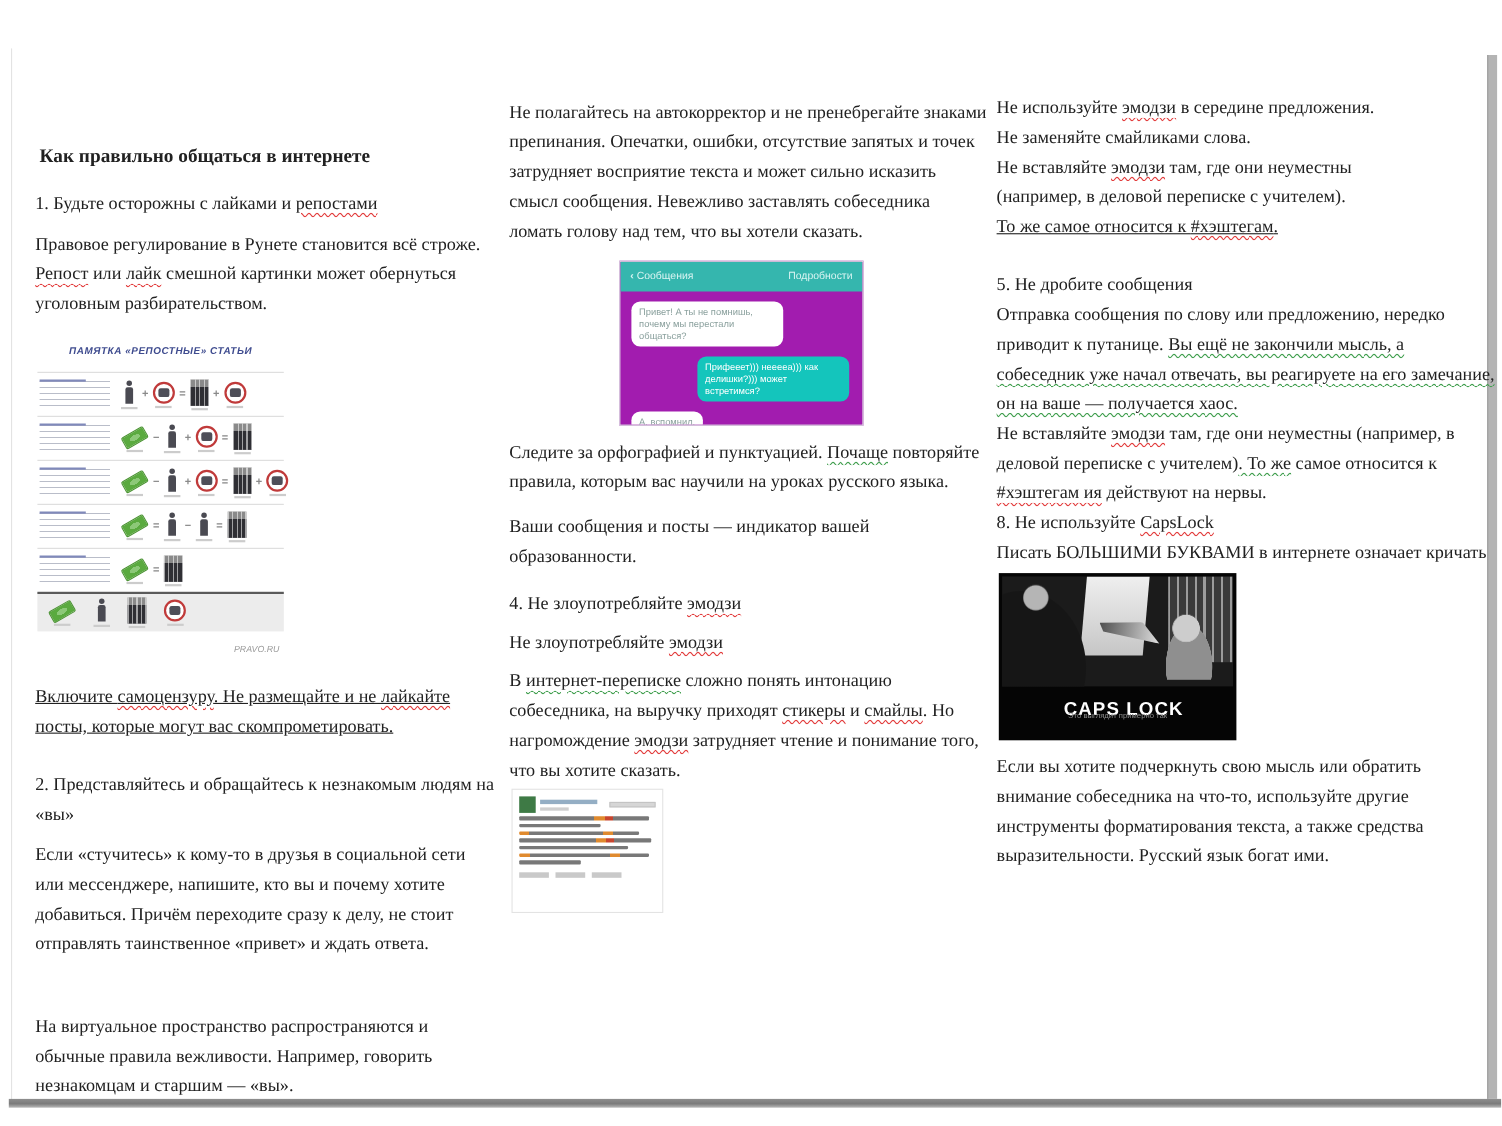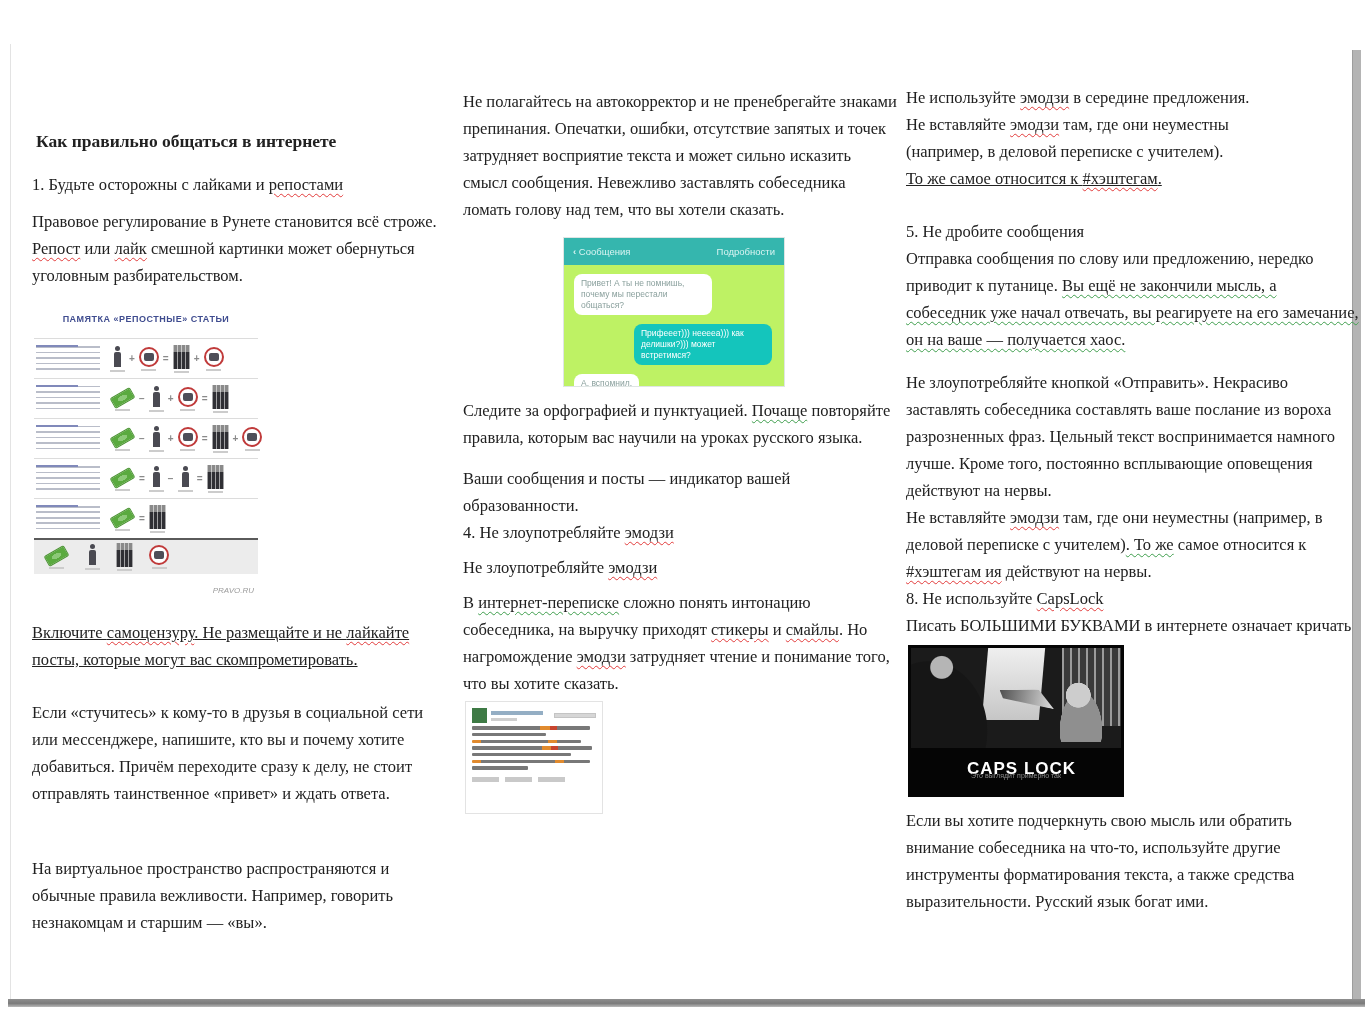--- a/index.html
+++ b/index.html
@@ -27,21 +27,21 @@
   .para { margin-bottom:14px; }
   .tight { margin-bottom:0; }
 
   .mk-red  { text-decoration-line:underline; text-decoration-style:wavy;
              text-decoration-color:#e23b3b; text-decoration-thickness:1px; text-underline-offset:3px; }
   .mk-green{ text-decoration-line:underline; text-decoration-style:wavy;
              text-decoration-color:#3f9e4d; text-decoration-thickness:1px; text-underline-offset:3px; }
 
   
   .memo { width:224px; margin:4px 0 14px 2px; background:#fff; font-family:"Liberation Sans",sans-serif; }
-  .memo-title { font-size:9px; font-weight:bold; color:#3f4c8f; letter-spacing:.5px; text-align:center; padding:3px 0 5px; }
+  .memo-title { font-size:9px; font-weight:bold; color:#3f4c8f; letter-spacing:.5px; text-align:center; padding:3px 0 5px;font-style:italic; }
   .memo-row { display:flex; align-items:center; border-top:1px solid #dcdcdc; height:40px; padding:3px 2px; }
   .memo-lines { width:64px; min-width:64px; height:26px; margin-right:8px; position:relative;
     background:repeating-linear-gradient(to bottom,#b9bdc9 0 1.5px,transparent 1.5px 5.5px); }
   .memo-lines::before { content:''; position:absolute; top:-1px; left:0; width:42px; height:2.5px; background:#8089ba; }
   .memo-icons { display:flex; align-items:center; flex:1; }
   .tok { display:inline-flex; flex-direction:column; align-items:center; margin:0 2px; }
   .capbar { width:15px; height:2px; background:#cccccc; margin-top:2px; border:0; }
   .op { color:#8a8a8a; font-size:10px; margin:0 2px; font-weight:bold; }
   .mi { display:block; }
   .mi-money { width:23px; height:12px; border:1px solid #4c9434; border-radius:2px; margin:5px 1px 3px;
@@ -51,21 +51,21 @@
   .mi-person::after  { content:''; position:absolute; top:6px; left:1.5px; width:7px; height:15px; background:#4a4a52; border-radius:2px 2px 0 0; }
   .mi-ban { width:20px; height:20px; border:2.5px solid #c03a3a; border-radius:50%; background:#fff; position:relative; }
   .mi-ban::after { content:''; position:absolute; inset:4px 3px; background:#4e4e58; border-radius:2px; }
   .mi-prison { width:17px; height:24px;
     background-image:repeating-linear-gradient(90deg,rgba(255,255,255,.55) 0 1px,transparent 1px 4px),
                      linear-gradient(#8a8a8a 0 30%,#2f2f34 30%); }
   .memo-legend { display:flex; align-items:center; gap:12px; background:#ececec; border-top:2px solid #5a5a5a; padding:4px 8px; height:36px; }
   .memo-src { text-align:right; font-style:italic; font-size:8px; color:#9a9a9a; padding:3px 4px 1px 0; }
 
   
-  .msgr { width:222px; height:150px; margin:6px 0 10px 100px; background:#bef264; border:1px solid #dfe5e4;
+  .msgr { width:222px; height:150px; margin:6px 0 10px 100px; background:#a21caf; border:1px solid #dfe5e4;
     font-family:"Liberation Sans",sans-serif; overflow:hidden; }
   .msgr-head { height:27px; background:#35b6ae; color:#d9f4f2; display:flex; justify-content:space-between;
     align-items:center; padding:0 9px; font-size:9.5px; }
   .msgr-back::before { content:'‹ '; font-weight:bold; }
   .bub { border-radius:8px; padding:4px 7px; font-size:8.5px; line-height:1.3; width:fit-content; max-width:138px; }
   .bub-in  { background:#ffffff; color:#8aa09d; margin:9px 0 0 10px; }
   .bub-out { background:#14c5bc; color:#ffffff;  margin:9px 12px 0 auto; position:relative; }
   .bub-out::after { content:''; position:absolute; right:-5px; top:9px; border:5px solid transparent; border-left-color:#14c5bc; }
 
   
@@ -99,21 +99,21 @@
   .ph-mega { position:absolute; left:42%; top:40%; width:27%; height:17%; transform:rotate(9deg);
     background:linear-gradient(90deg,#4f4f4f,#e0e0e0); clip-path:polygon(0 38%,68% 0,100% 100%,8% 82%); }
   .ph-man2 { position:absolute; right:6%; top:34%; width:26%; height:60%;
     background:radial-gradient(circle at 45% 22%,#cdcdcd 0 22%,transparent 23%),
                radial-gradient(ellipse at 50% 80%,#8f8f8f 0 55%,transparent 56%); }
   .caps-title { position:absolute; left:0; right:0; bottom:20px; text-align:center;
     color:#fff; font-size:17px; font-weight:bold; letter-spacing:1px; line-height:1;padding-left:11px; }
   .caps-cap { position:absolute; left:0; right:0; bottom:8px; text-align:center; color:#8d8d8d; font-size:7px; }
 
   
-  .mb8 { margin-bottom:8px; } .mb10 { margin-bottom:10px; } .mb16 { margin-bottom:0; }
+  .mb8 { margin-bottom:8px; } .mb10 { margin-bottom:10px; } .mb16 { margin-bottom:16px; }
   .mb26 { margin-bottom:26px;text-decoration:underline; } .mt48 { margin-top:48px; } .mt16 { margin-top:16px; }
 </style>
 </head>
 <body>
 
 <div class="stage">
   <div class="edge-left"></div>
   <div class="bottom-bar"></div>
   <div class="scrollbar"></div>
 
@@ -254,20 +254,21 @@
           </span>
           <span class="tok">
             <i class="mi mi-ban"></i>
             <b class="capbar"></b>
           </span>
         </div>
       <div class="memo-src">PRAVO.RU</div>
     </div>
 
     <div class="para mb26"><span>Включите </span><span class="mk-red">самоцензуру</span><span>. Не размещайте и не </span><span class="mk-red">лайкайте</span><span> посты, которые могут вас скомпрометировать.</span></div>
+    <div class="para mb10">2. Представляйтесь и обращайтесь к незнакомым людям на «вы»</div>
     <div class="para">Если «стучитесь» к кому-то в друзья в социальной сети или мессенджере, напишите, кто вы и почему хотите добавиться. Причём переходите сразу к делу, не стоит отправлять таинственное «привет» и ждать ответа.</div>
     <div class="para mt48">На виртуальное пространство распространяются и обычные правила вежливости. Например, говорить незнакомцам и старшим — «вы».</div>
   </div>
 
   <div class="col col2">
     <div class="para">Не полагайтесь на автокорректор и не пренебрегайте знаками препинания. Опечатки, ошибки, отсутствие запятых и точек затрудняет восприятие текста и может сильно исказить смысл сообщения. Невежливо заставлять собеседника ломать голову над тем, что вы хотели сказать.</div>
 
     <div class="msgr">
       <div class="msgr-head">
         <span class="msgr-back">Сообщения</span>
@@ -305,27 +306,27 @@
       <div class="vk-foot">
         <i></i>
         <i></i>
         <i></i>
       </div>
     </div>
   </div>
 
   <div class="col col3">
     <div><span>Не используйте </span><span class="mk-red">эмодзи</span><span> в середине предложения.</span></div>
+    <div><span>Не заменяйте смайликами слова.</span></div>
     <div><span>Не вставляйте </span><span class="mk-red">эмодзи</span><span> там, где они неуместны</span></div>
     <div><span>(например, в деловой переписке с учителем).</span></div>
     <div class="mb26"><span>То же самое относится к </span><span class="mk-red">#хэштегам</span><span>.</span></div>
 
     <div>5. Не дробите сообщения</div>
     <div class="mt16? para tight"><span>Отправка сообщения по слову или предложению, нередко приводит к путанице. </span><span class="mk-green">Вы ещё не закончили мысль, а собеседник уже начал отвечать, вы реагируете на его замечание, он на ваше — получается хаос.</span></div>
-    <div class="para tight mt16">Не злоупотребляйте кнопкой «Отправить». Некрасиво заставлять собеседника составлять ваше послание из вороха разрозненных фраз. Цельный текст воспринимается намного лучше. Кроме того, постоянно всплывающие оповещения действуют на нервы.</div>
     <div class="para tight"><span>Не вставляйте </span><span class="mk-red">эмодзи</span><span> там, где они неуместны (например, в деловой переписке с учителем)</span><span class="mk-green">. То же</span><span> самое относится к </span><span class="mk-red">#хэштегам ия</span><span> действуют на нервы.</span></div>
     <div><span>8. Не используйте </span><span class="mk-red">CapsLock</span></div>
     <div>Писать БОЛЬШИМИ БУКВАМИ в интернете означает кричать</div>
 
     <div class="caps">
       <div class="caps-photo">
         <div class="ph-window"></div>
         <div class="ph-grid"></div>
         <div class="ph-man"></div>
         <div class="ph-mega"></div>

